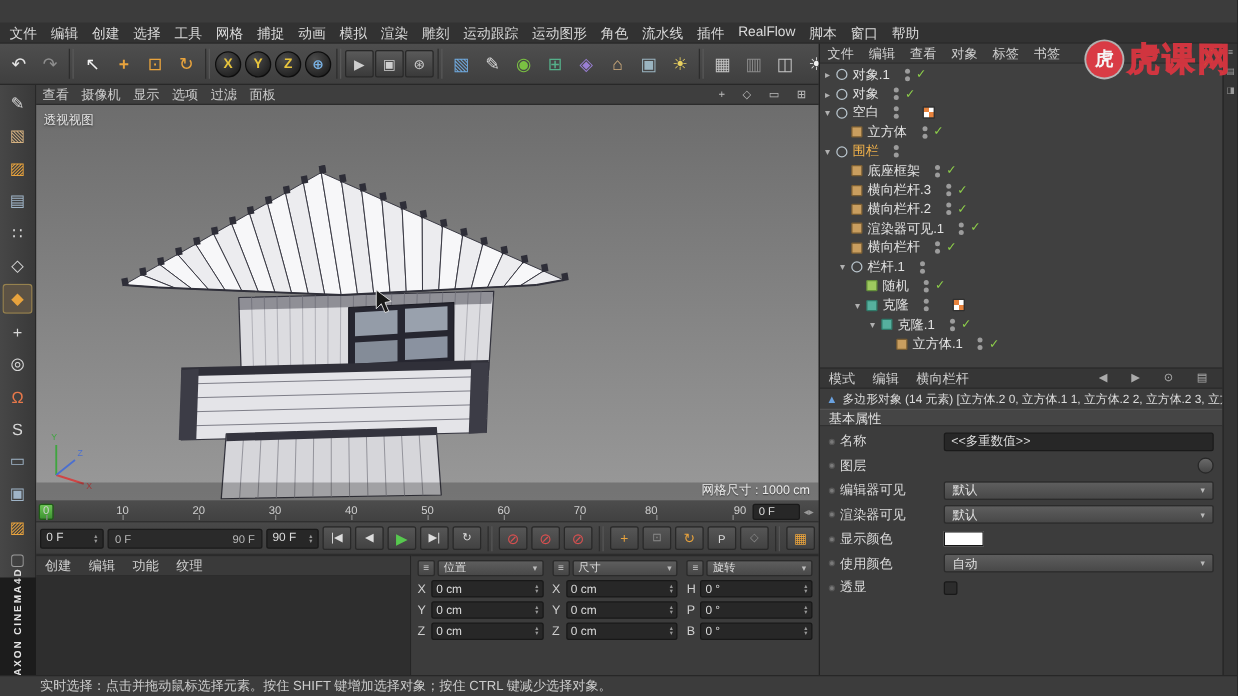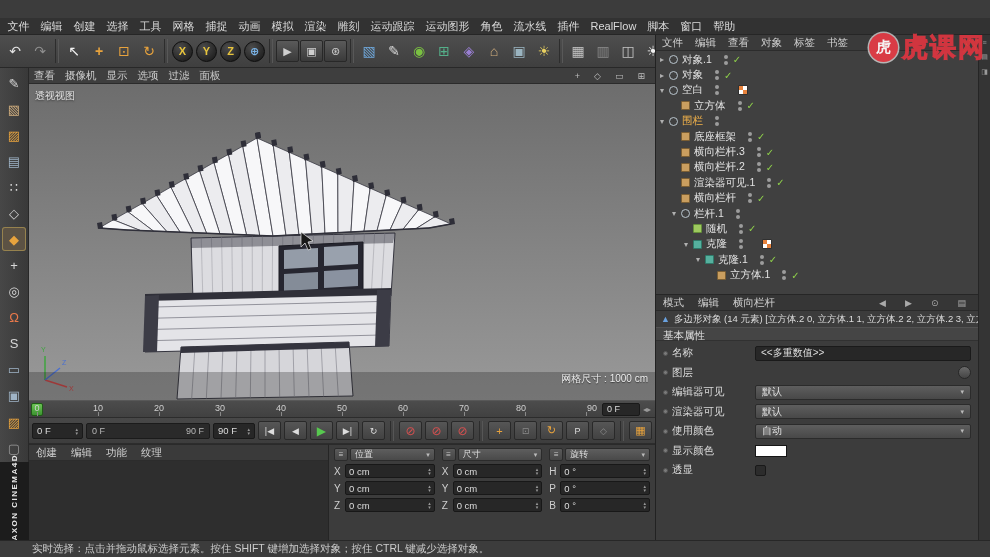--- a/index.html
+++ b/index.html
@@ -27,21 +27,21 @@
   .maxon{height:78px;display:flex;align-items:center;justify-content:center;background:#1c1c1c;width:29px}
   .maxon div{writing-mode:vertical-rl;transform:rotate(180deg);font-size:8px;letter-spacing:1.5px;color:#e8e8e8;font-weight:bold;white-space:nowrap}
   
   .viewport{position:absolute;left:29px;top:68px;width:626px;height:332px}
   .vp-menu{height:16px;background:#3e3e3e;border-bottom:1px solid #2b2b2b;display:flex;align-items:center;font-size:10.5px;color:#ccc}
   .vp-menu span{padding:0 5px}
   .vp-right{margin-left:auto;display:flex;gap:4px;padding-right:5px;font-size:9px;color:#bbb}
   .vp-canvas{position:relative;height:316px;background:linear-gradient(#6d6d6d,#999999);overflow:hidden}
   .vp-canvas svg{position:absolute;left:0;top:0}
   .vp-label{position:absolute;left:6px;top:5px;font-size:10px;color:#e4e4e4;text-shadow:0 1px 2px rgba(0,0,0,.55)}
-  .vp-grid{position:absolute;left:0;right:0;bottom:0;height:28px;line-height:13px;background:rgba(25,25,25,.28);color:#ececec;font-size:10px;text-align:right;padding-right:7px;text-shadow:0 1px 1px rgba(0,0,0,.5)}
+  .vp-grid{position:absolute;left:0;right:0;bottom:0;height:14px;line-height:13px;background:rgba(25,25,25,.28);color:#ececec;font-size:10px;text-align:right;padding-right:7px;text-shadow:0 1px 1px rgba(0,0,0,.5)}
   
   .timeline{position:absolute;left:29px;top:400px;width:626px;height:18px;background:linear-gradient(#4c4c4c,#414141);border-top:1px solid #585858;border-bottom:1px solid #2c2c2c;display:flex;align-items:center}
   .ruler{position:relative;flex:1;height:100%;overflow:hidden}
   .ruler .tick{position:absolute;top:2px;font-size:9px;color:#cfcfcf;transform:translateX(-50%)}
   .ruler .mark{position:absolute;bottom:1px;width:1px;height:4px;background:#8a8a8a}
   .cur-marker{position:absolute;left:2px;top:2px;width:12px;height:13px;background:linear-gradient(#6cc455,#3c9330);border:1px solid #1f5c16;border-radius:2px}
   .tl-right{display:flex;align-items:center;gap:3px;padding:0 4px}
   .tl-field{width:38px;height:13px;background:#272727;border:1px solid #191919;border-radius:2px;font-size:9px;color:#ddd;display:flex;align-items:center;padding:0 4px}
   .tl-right .mini{font-size:8px;color:#999}
   
@@ -707,37 +707,37 @@
               <span>渲染器可见</span>
             </span>
             <div class="sel">
               <span>默认</span>
               <span class="arr">▾</span>
             </div>
           </div>
           <div class="am-row">
             <span class="lbl">
               <span class="dot-anim"></span>
+              <span>显示颜色</span>
+            </span>
+            <span class="swatch" style="background: rgb(255, 255, 255);"></span>
+          </div>
+          <div class="am-row">
+            <span class="lbl">
+              <span class="dot-anim"></span>
               <span>使用颜色</span>
             </span>
             <div class="sel">
               <span>自动</span>
               <span class="arr">▾</span>
             </div>
           </div>
           <div class="am-row">
             <span class="lbl">
               <span class="dot-anim"></span>
-              <span>显示颜色</span>
-            </span>
-            <span class="swatch" style="background: rgb(255, 255, 255);"></span>
-          </div>
-          <div class="am-row">
-            <span class="lbl">
-              <span class="dot-anim"></span>
               <span>透显</span>
             </span>
             <span class="chk"></span>
           </div>
         </div>
     </div>
   </div>
 
   <div class="rightstrip" id="rightstrip">
       <span>≡</span>

